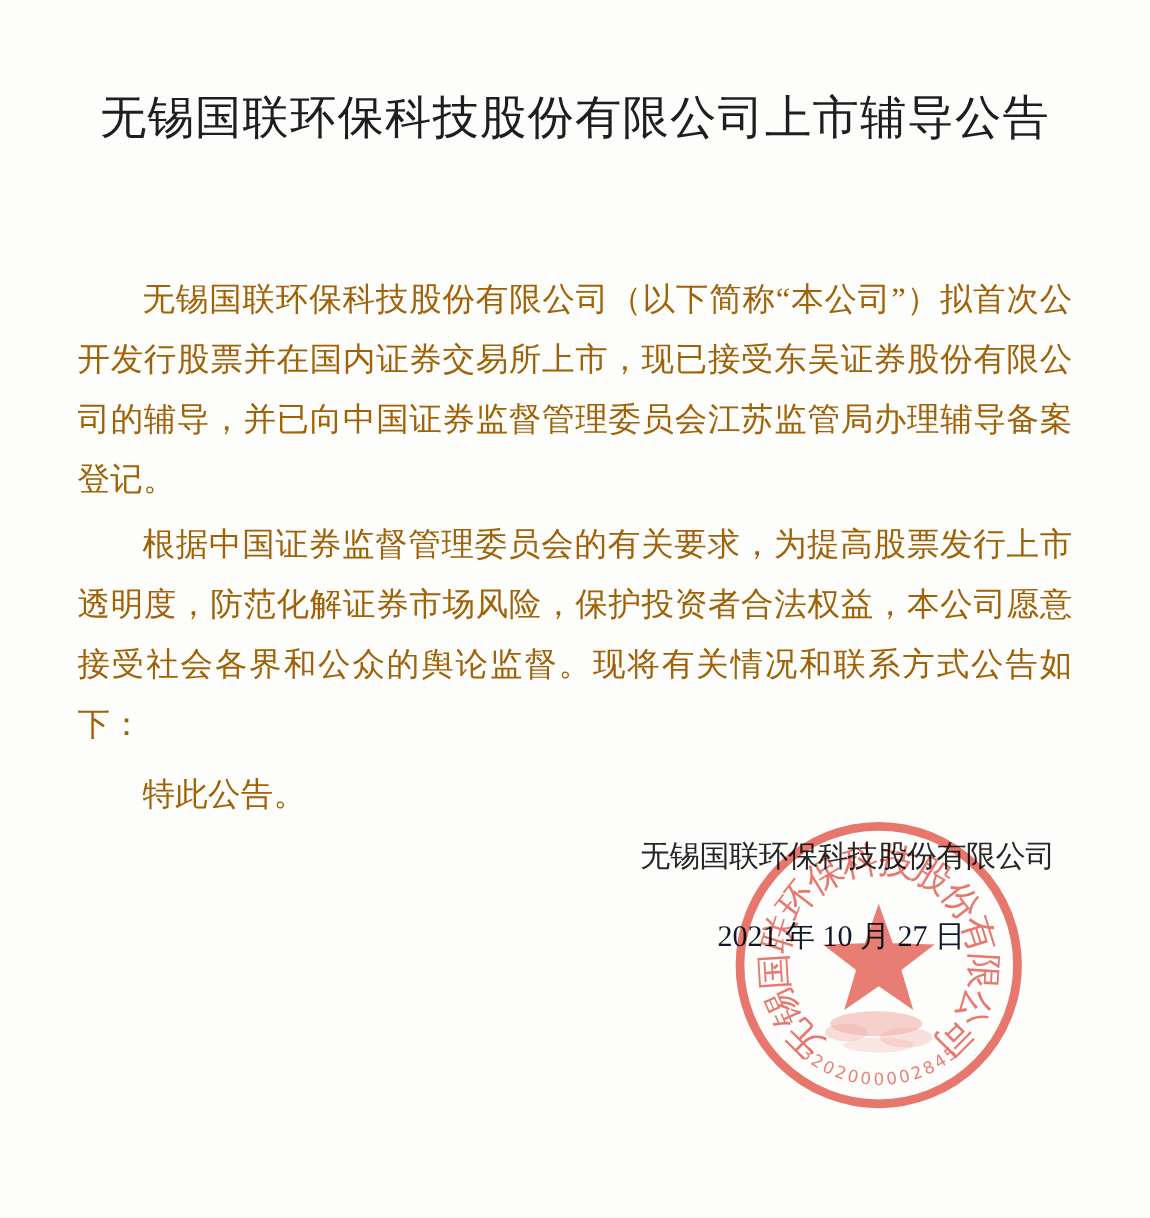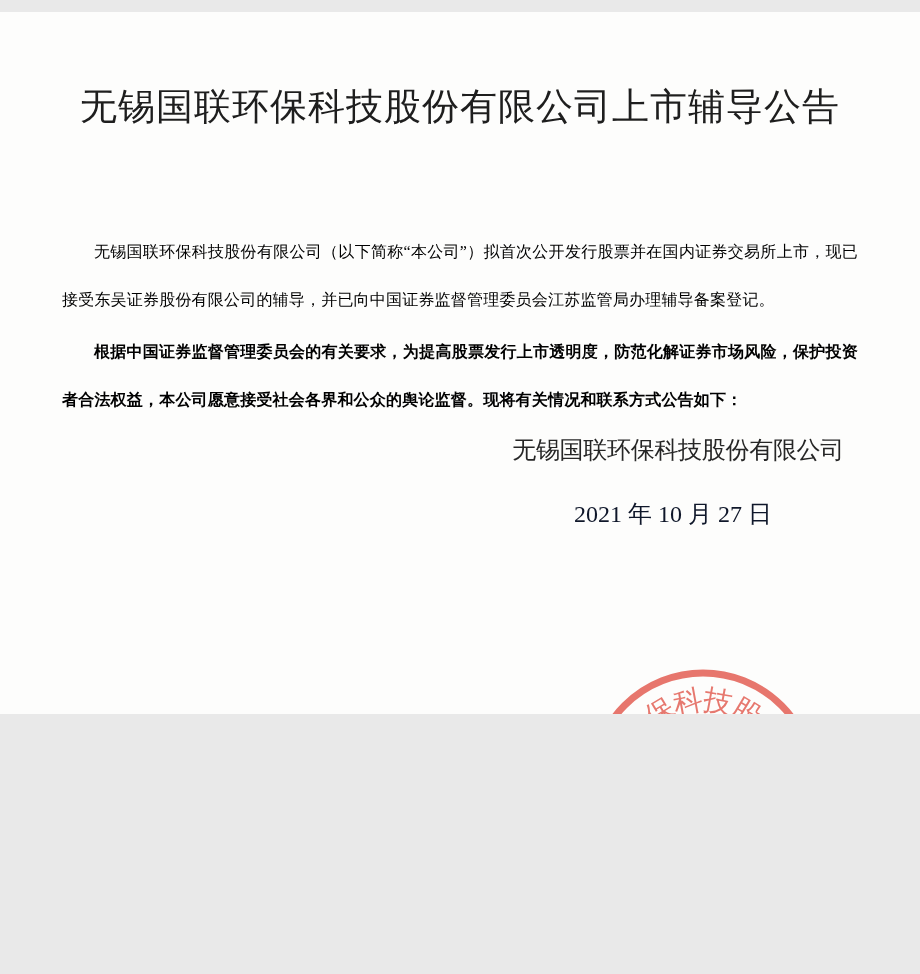--- a/index.html
+++ b/index.html
@@ -1,44 +1,44 @@
 <!DOCTYPE html>
 <html><head>
 <meta charset="utf-8">
 <style>
   html,body { margin:0; padding:0; background:#e9e9e9; }
   .page {
     position:relative;
-    width:920px; height:702px;
-    margin:12px auto;
+    width:920px; height:974px;
+    margin:0 auto;
     background:#fdfdfc;
     overflow:hidden;
     font-family:"Liberation Serif","DejaVu Serif",serif;
     color:#262626;
   }
   .doc-title {
     padding-top:70px;
     line-height:50px;
     text-align:center;
     font-size:37px;
     font-weight:500;
     letter-spacing:1px;
     color:#1e1e1e;
   }
   .doc-body { margin:0 62px; }
   .para {
-    font-size:16px;
+    font-size:26px;
     line-height:48px;
     text-align:justify;
     text-indent:2em;
-    color:#000000;
+    color:#a16207;
     letter-spacing:0.2px;
   }
   .para-1 { margin-top:96px; }
-  .para-2 { margin-top:4px;font-weight:bold; }
+  .para-2 { margin-top:4px; }
   .para-3 { margin-top:2px; }
   .para-4 { margin-top:8px; }
   .sig-company {
     margin-top:6px;
     line-height:40px;
     font-size:24px;
     text-align:right;
     padding-right:14px;
     letter-spacing:-0.3px;
     color:#262626;
@@ -65,20 +65,21 @@
 </head>
 <body>
 
 <div class="page">
 
   <div class="doc-title">无锡国联环保科技股份有限公司上市辅导公告</div>
 
   <div class="doc-body">
     <div class="para para-1">无锡国联环保科技股份有限公司（以下简称“本公司”）拟首次公开发行股票并在国内证券交易所上市，现已接受东吴证券股份有限公司的辅导，并已向中国证券监督管理委员会江苏监管局办理辅导备案登记。</div>
     <div class="para para-2">根据中国证券监督管理委员会的有关要求，为提高股票发行上市透明度，防范化解证券市场风险，保护投资者合法权益，本公司愿意接受社会各界和公众的舆论监督。现将有关情况和联系方式公告如下：</div>
+    <div class="para para-4">特此公告。</div>
 
     <div class="sig-company">无锡国联环保科技股份有限公司</div>
 
     <div class="sig-date">2021 年 10 月 27 日</div>
   </div>
 
   <div class="seal" style="color: rgb(227, 85, 73);">
     <svg viewBox="0 0 240 240" xmlns="http://www.w3.org/2000/svg">
 
       <circle cx="120" cy="120" r="111" fill="none" stroke="currentColor" stroke-width="7" opacity="0.92"></circle>

